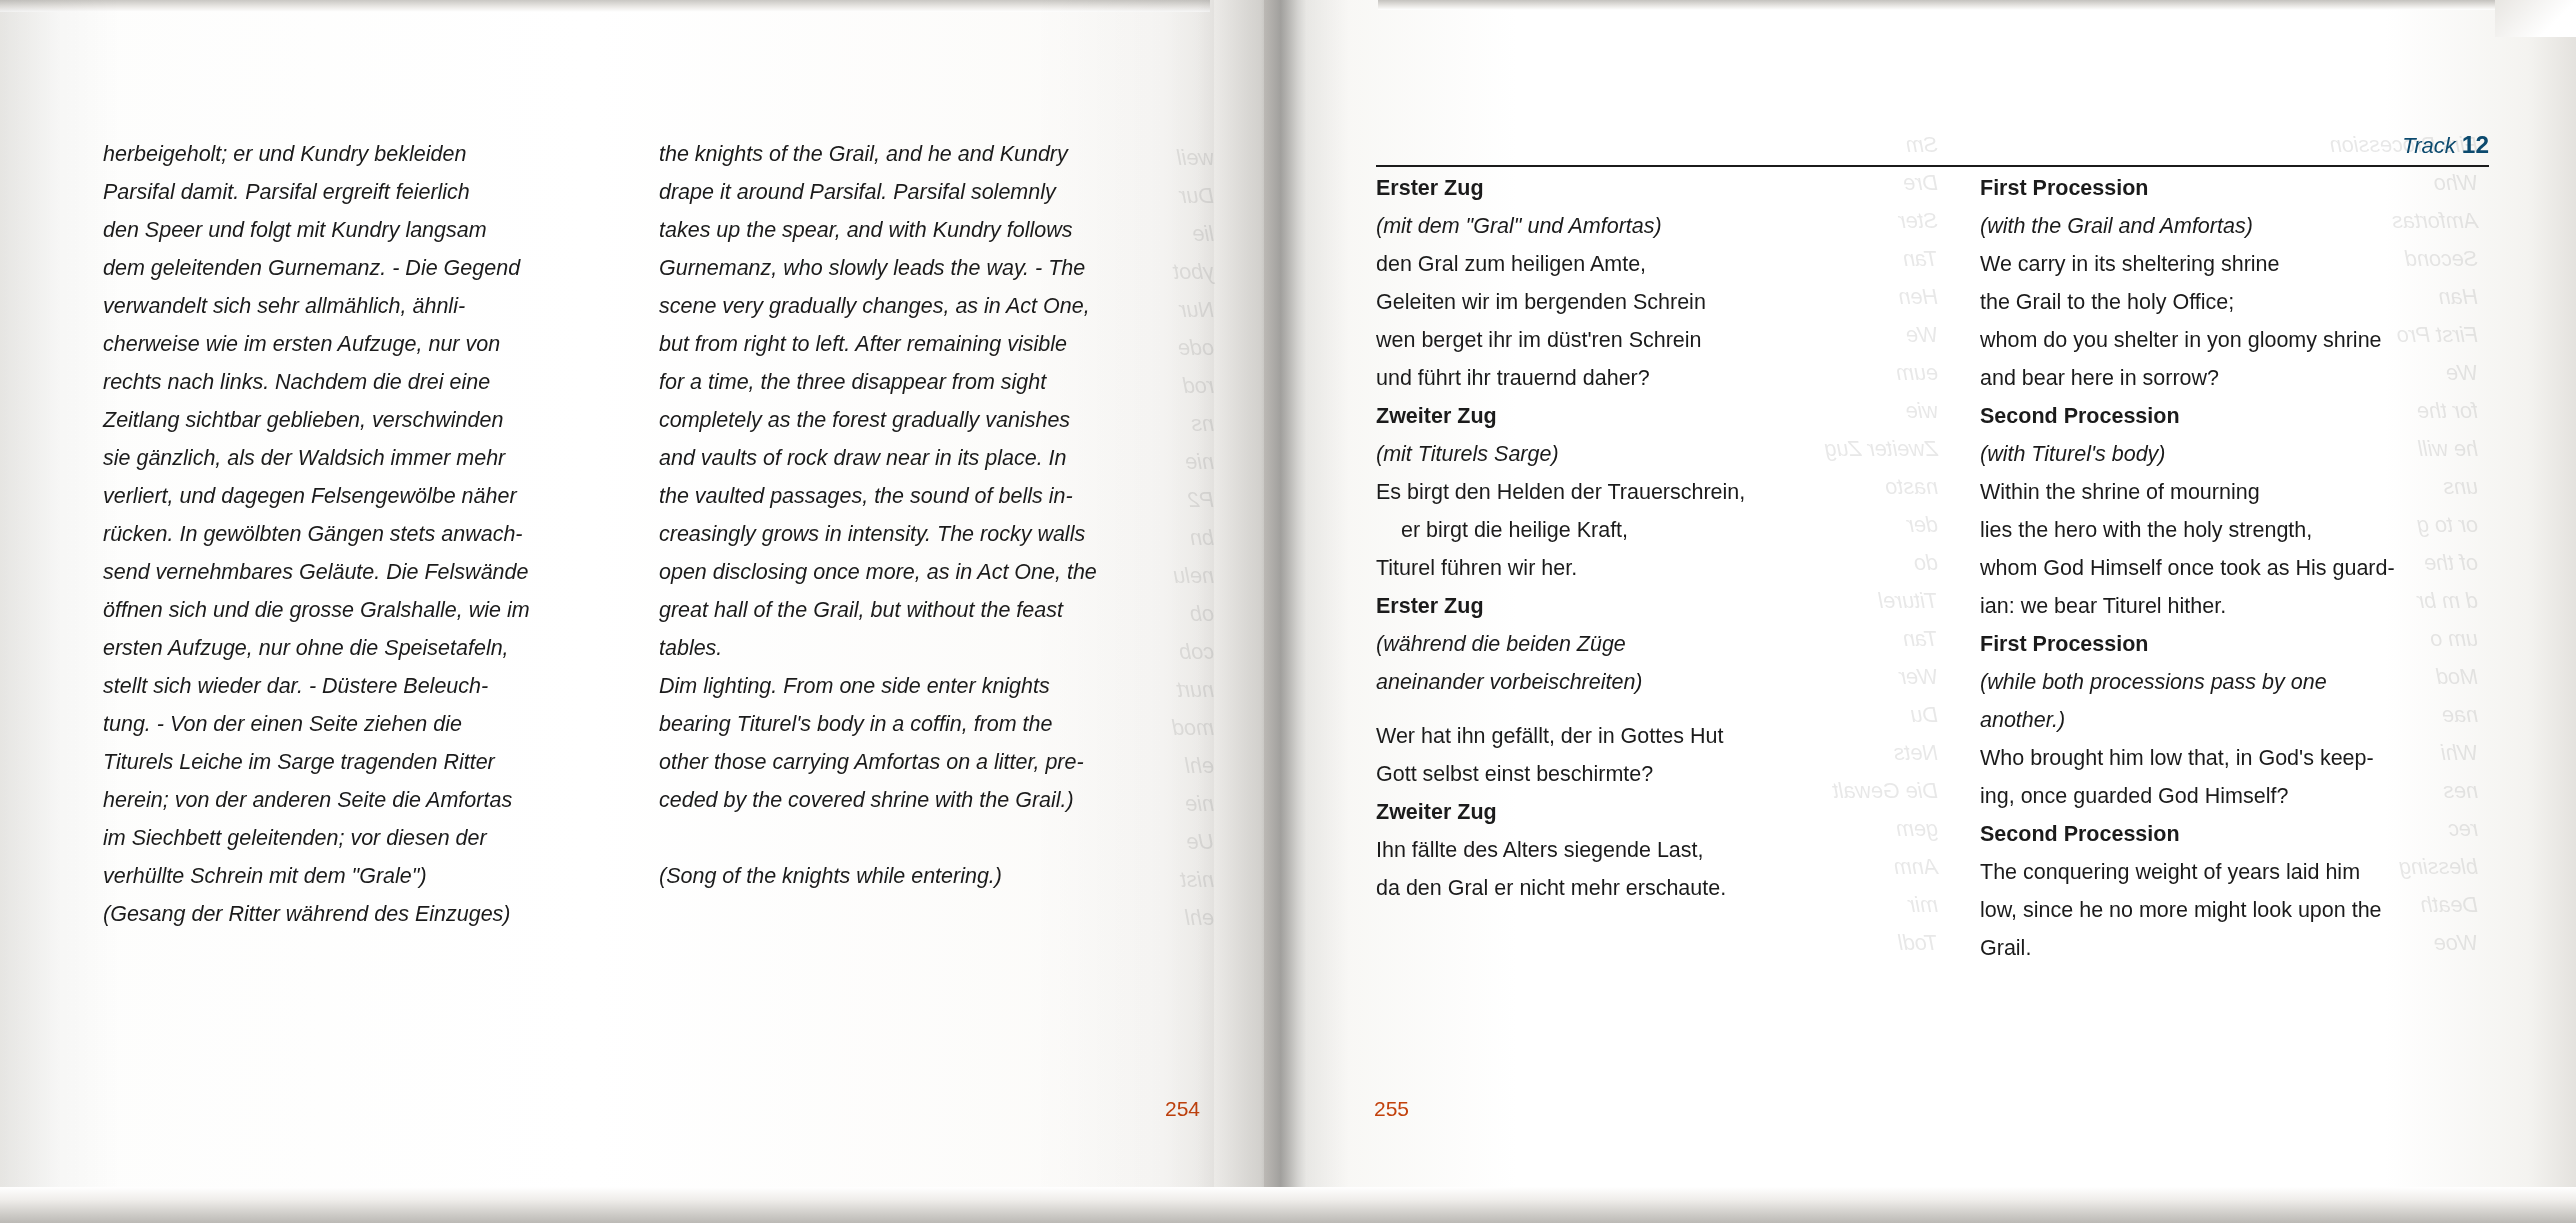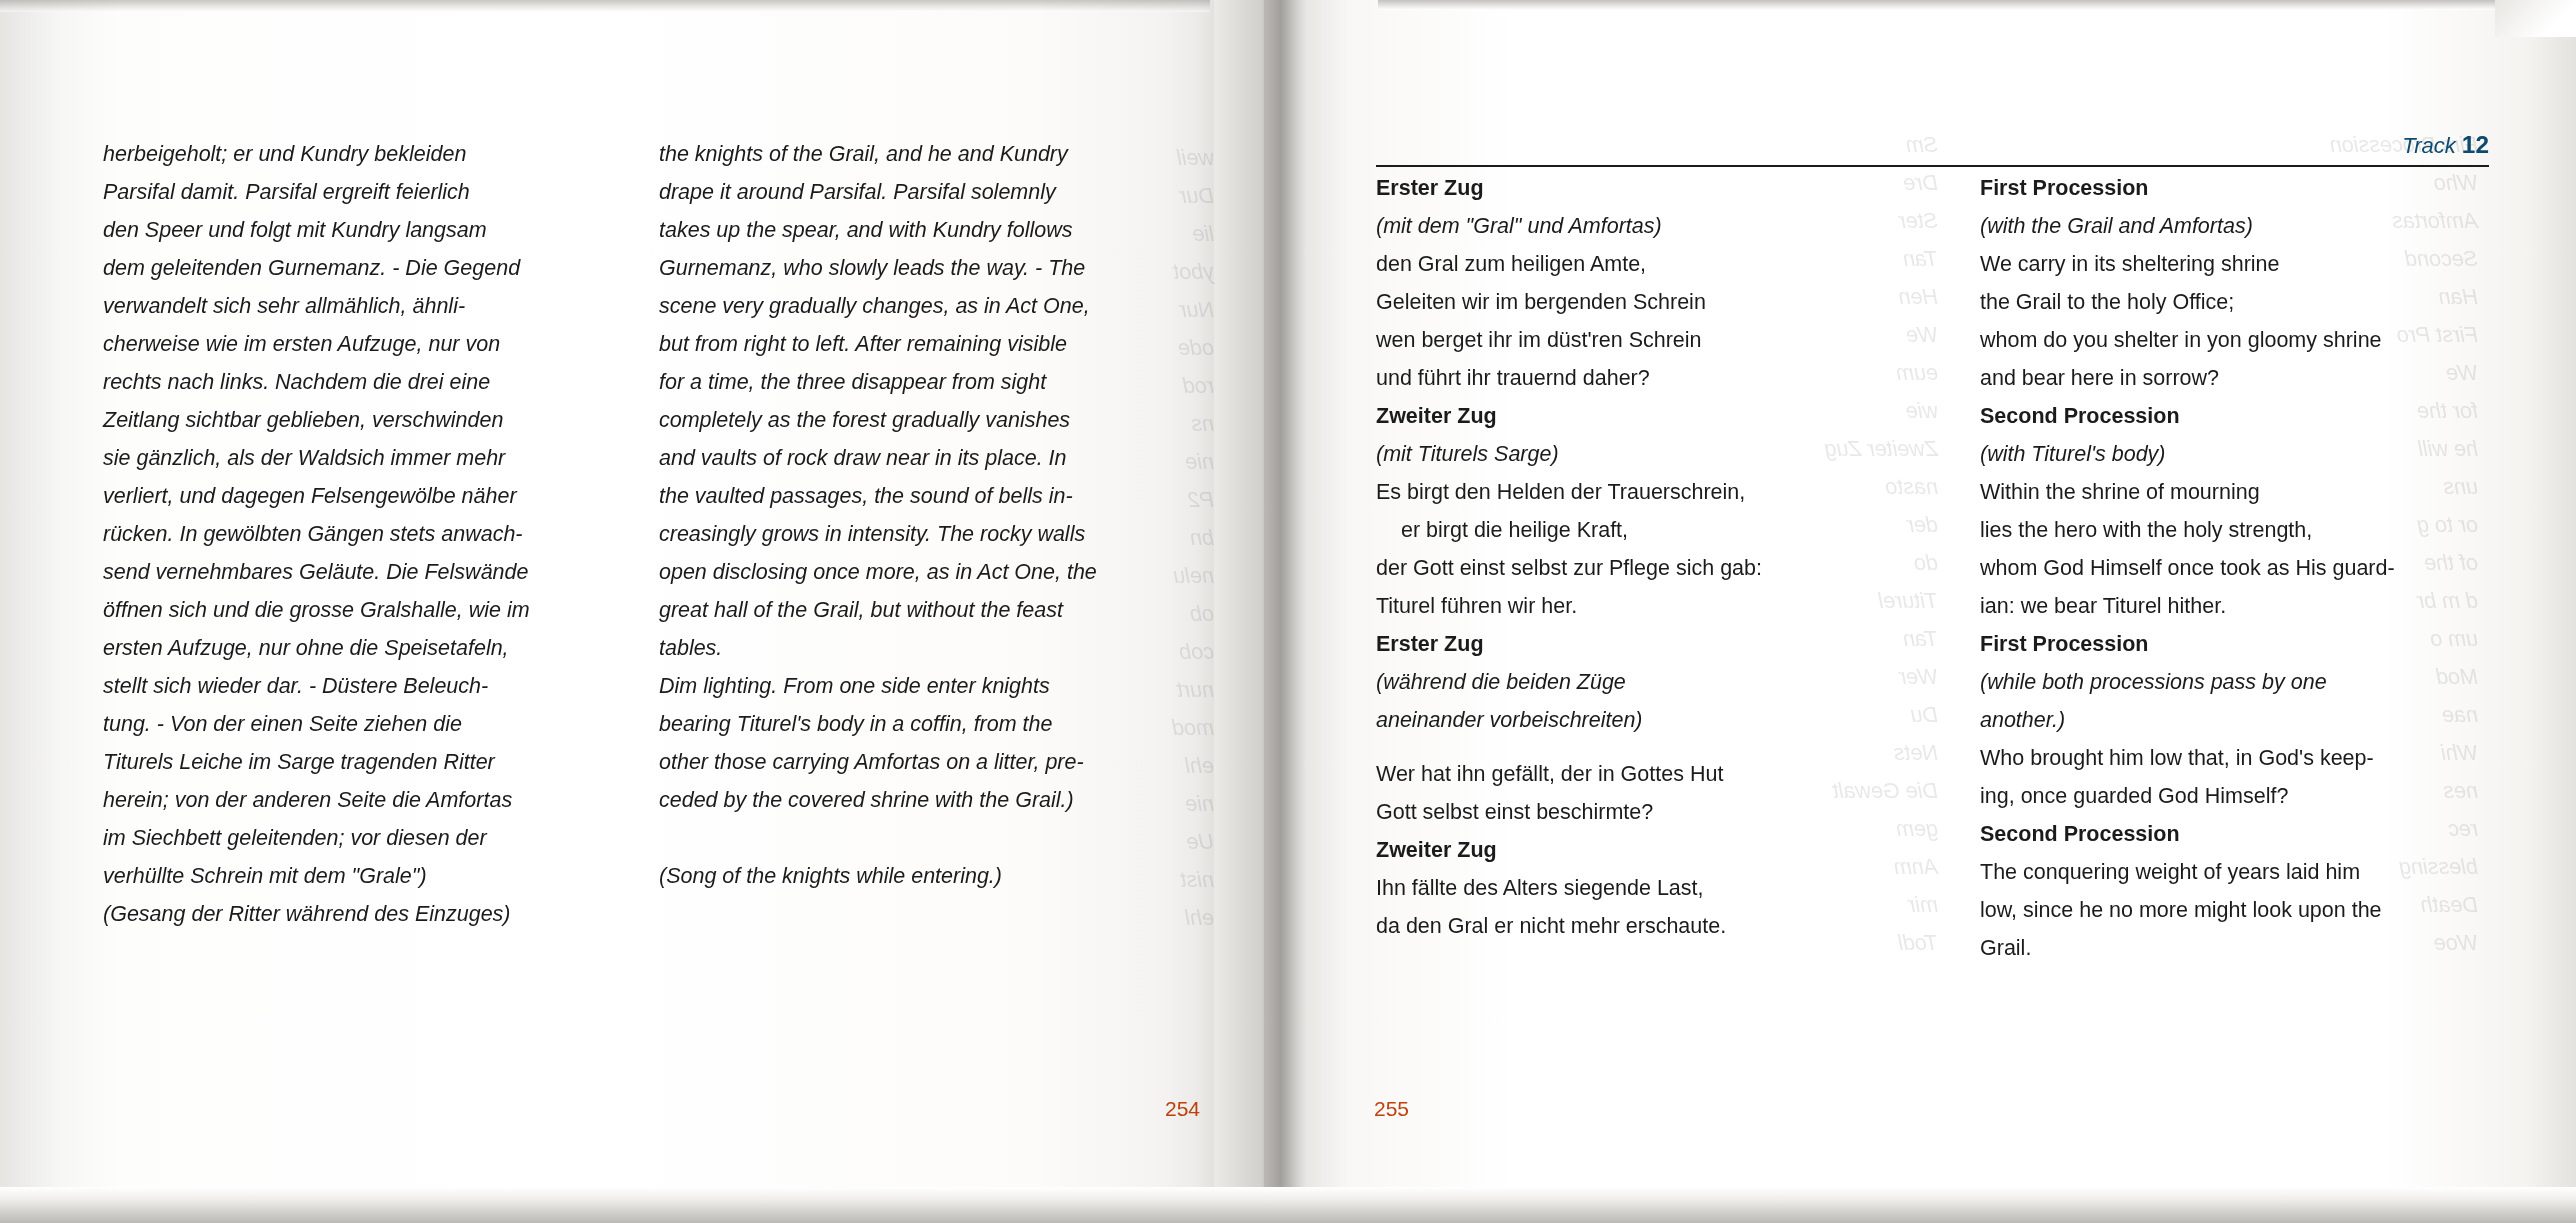--- a/index.html
+++ b/index.html
@@ -242,21 +242,20 @@
       <div class="line bold">Erster Zug</div>
       <div class="line ital">(mit dem "Gral" und Amfortas)</div>
       <div class="line" style="font-style: normal;">den Gral zum heiligen Amte,</div>
       <div class="line" style="font-style: normal;">Geleiten wir im bergenden Schrein</div>
       <div class="line" style="font-style: normal;">wen berget ihr im düst'ren Schrein</div>
       <div class="line" style="font-style: normal;">und führt ihr trauernd daher?</div>
       <div class="line bold">Zweiter Zug</div>
       <div class="line ital">(mit Titurels Sarge)</div>
       <div class="line" style="font-style: normal;">Es birgt den Helden der Trauerschrein,</div>
       <div class="line" style="font-style: normal; margin-left: 25px;">er birgt die heilige Kraft,</div>
-      <div class="line" style="font-style: normal;">der Gott einst selbst zur Pflege sich gab:</div>
       <div class="line" style="font-style: normal;">Titurel führen wir her.</div>
       <div class="line bold">Erster Zug</div>
       <div class="line ital">(während die beiden Züge</div>
       <div class="line ital">aneinander vorbeischreiten)</div>
       <div class="line" style="font-style: normal; margin-top: 16px;">Wer hat ihn gefällt, der in Gottes Hut</div>
       <div class="line" style="font-style: normal;">Gott selbst einst beschirmte?</div>
       <div class="line bold">Zweiter Zug</div>
       <div class="line" style="font-style: normal;">Ihn fällte des Alters siegende Last,</div>
       <div class="line" style="font-style: normal;">da den Gral er nicht mehr erschaute.</div>
     </div>

